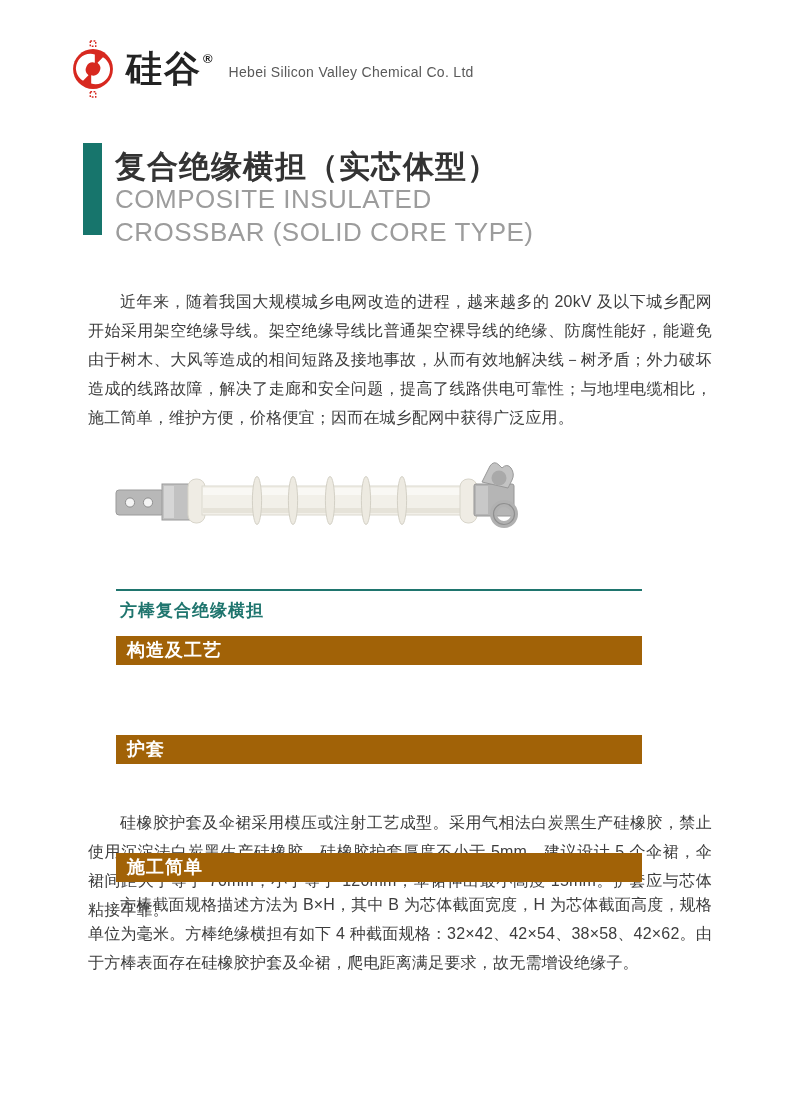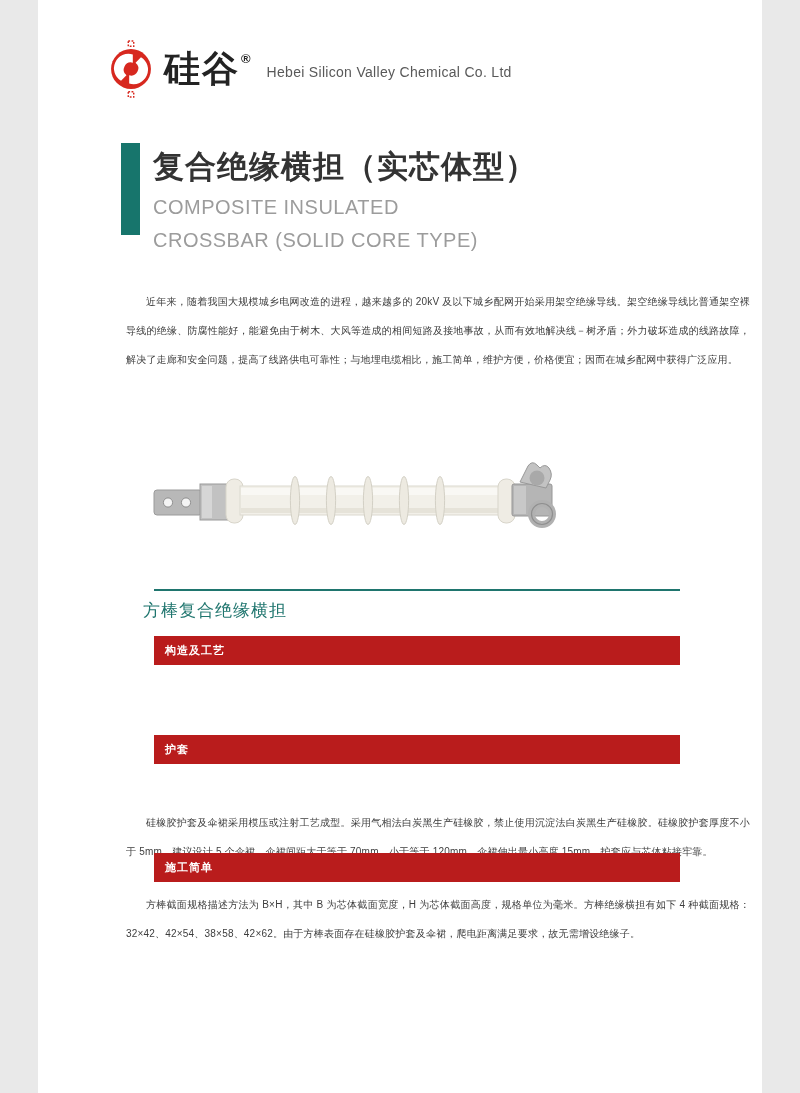--- a/index.html
+++ b/index.html
@@ -1,52 +1,52 @@
 <!DOCTYPE html>
 <html><head>
 <meta charset="utf-8">
 <style>
   html,body{margin:0;padding:0;background:#e9e9e9;}
   .page{
     position:relative;
-    width:724px;height:1093px;
+    width:800px;height:1093px;
     margin:0 auto;
     background:#ffffff;
     overflow:hidden;
     font-family:"Liberation Sans","DejaVu Sans",sans-serif;
   }
   
   .logo-row{position:absolute;left:64px;top:40px;display:flex;align-items:center;}
   .logo-mark{width:58px;height:58px;flex:0 0 auto;}
   .logo-zh{font-size:36px;font-weight:700;color:#232323;letter-spacing:2px;margin-left:4px;line-height:1;}
   .logo-reg{font-size:13px;font-weight:700;color:#232323;vertical-align:18px;margin-left:1px;}
   .logo-en{font-size:14px;color:#595959;margin-left:14px;margin-top:6px;letter-spacing:.3px;}
   
   .title-bar{position:absolute;left:83px;top:143px;width:19px;height:92px;background:#17756C;}
   .title-zh{position:absolute;left:115px;top:146px;font-size:31px;font-weight:700;color:#333;letter-spacing:1px;}
-  .title-en{position:absolute;left:115px;top:183px;font-size:20px;line-height:33px;color:#9C9C9C;letter-spacing:.5px;font-weight:500;margin-top:8px;}
+  .title-en{position:absolute;left:115px;top:183px;font-size:26px;line-height:33px;color:#9C9C9C;letter-spacing:.5px;font-weight:500;}
   
   .para{
     position:absolute;left:88px;width:624px;
-    font-size:10px;line-height:29px;color:#3D3D3D;
+    font-size:16px;line-height:29px;color:#3D3D3D;
     text-align:justify;text-indent:2em;letter-spacing:.2px;
   }
   .para-intro{top:287px;}
   .para-1{top:675px;}
   .para-2{top:808px;}
   .para-3{top:890px;}
   
   .product{position:absolute;left:108px;top:448px;width:420px;height:100px;}
   
   .section-rule{position:absolute;left:116px;top:589px;width:526px;height:2px;background:#1F756E;}
-  .section-heading{position:absolute;left:105px;top:599px;font-size:17px;font-weight:400;color:#1F756E;letter-spacing:1px;}
+  .section-heading{position:absolute;left:120px;top:599px;font-size:17px;font-weight:700;color:#1F756E;letter-spacing:1px;}
   .bar{
     position:absolute;left:116px;width:526px;height:29px;
-    background:#b91c1c;color:#ffffff;
-    font-size:11px;font-weight:700;line-height:29px;
+    background:#a16207;color:#ffffff;
+    font-size:18px;font-weight:700;line-height:29px;
     padding-left:11px;box-sizing:border-box;letter-spacing:1px;
   }
   .bar-1{top:636px;}
   .bar-2{top:735px;}
   .bar-3{top:853px;}
 </style>
 </head>
 <body>
 
 <div class="page">

